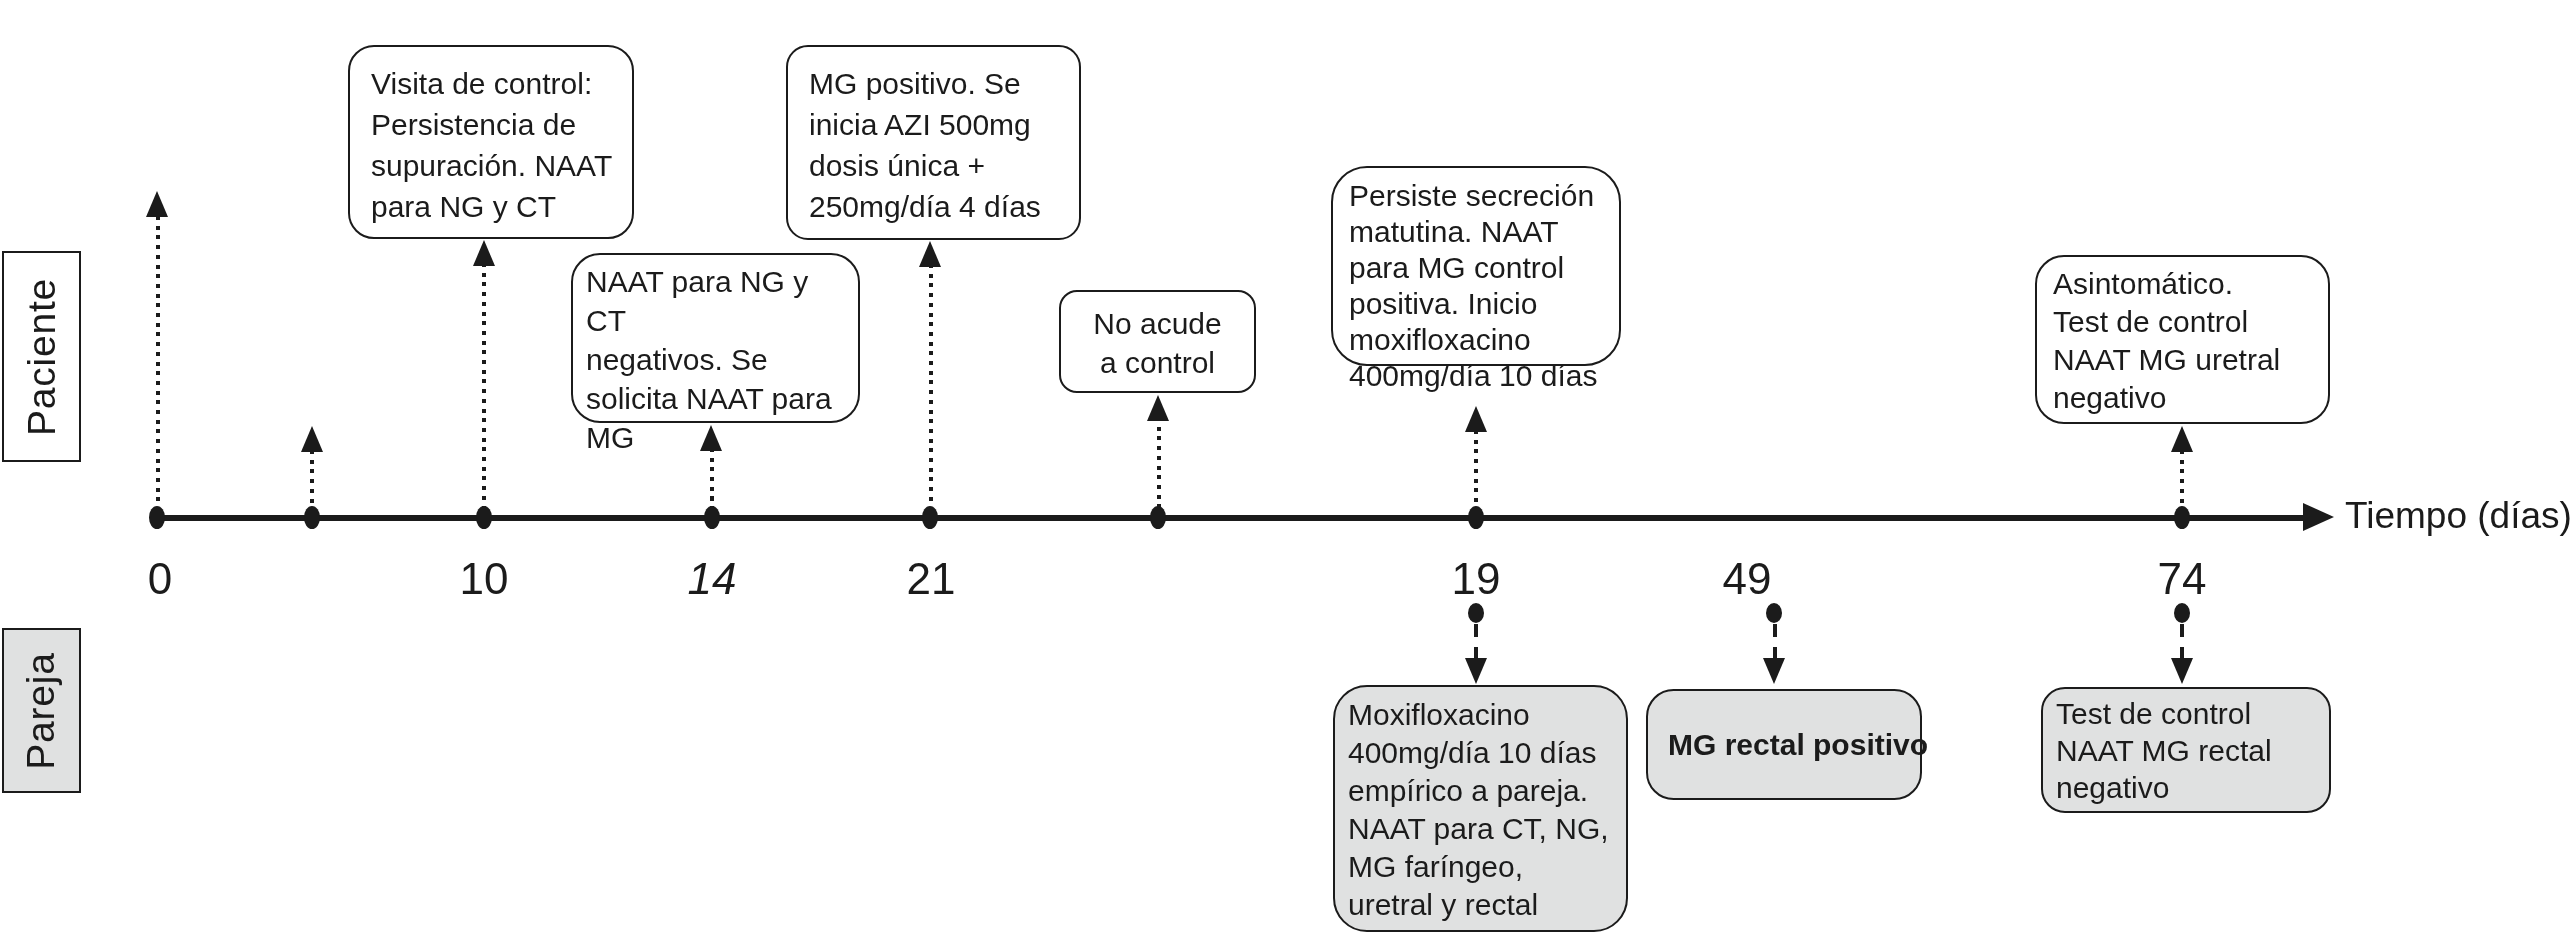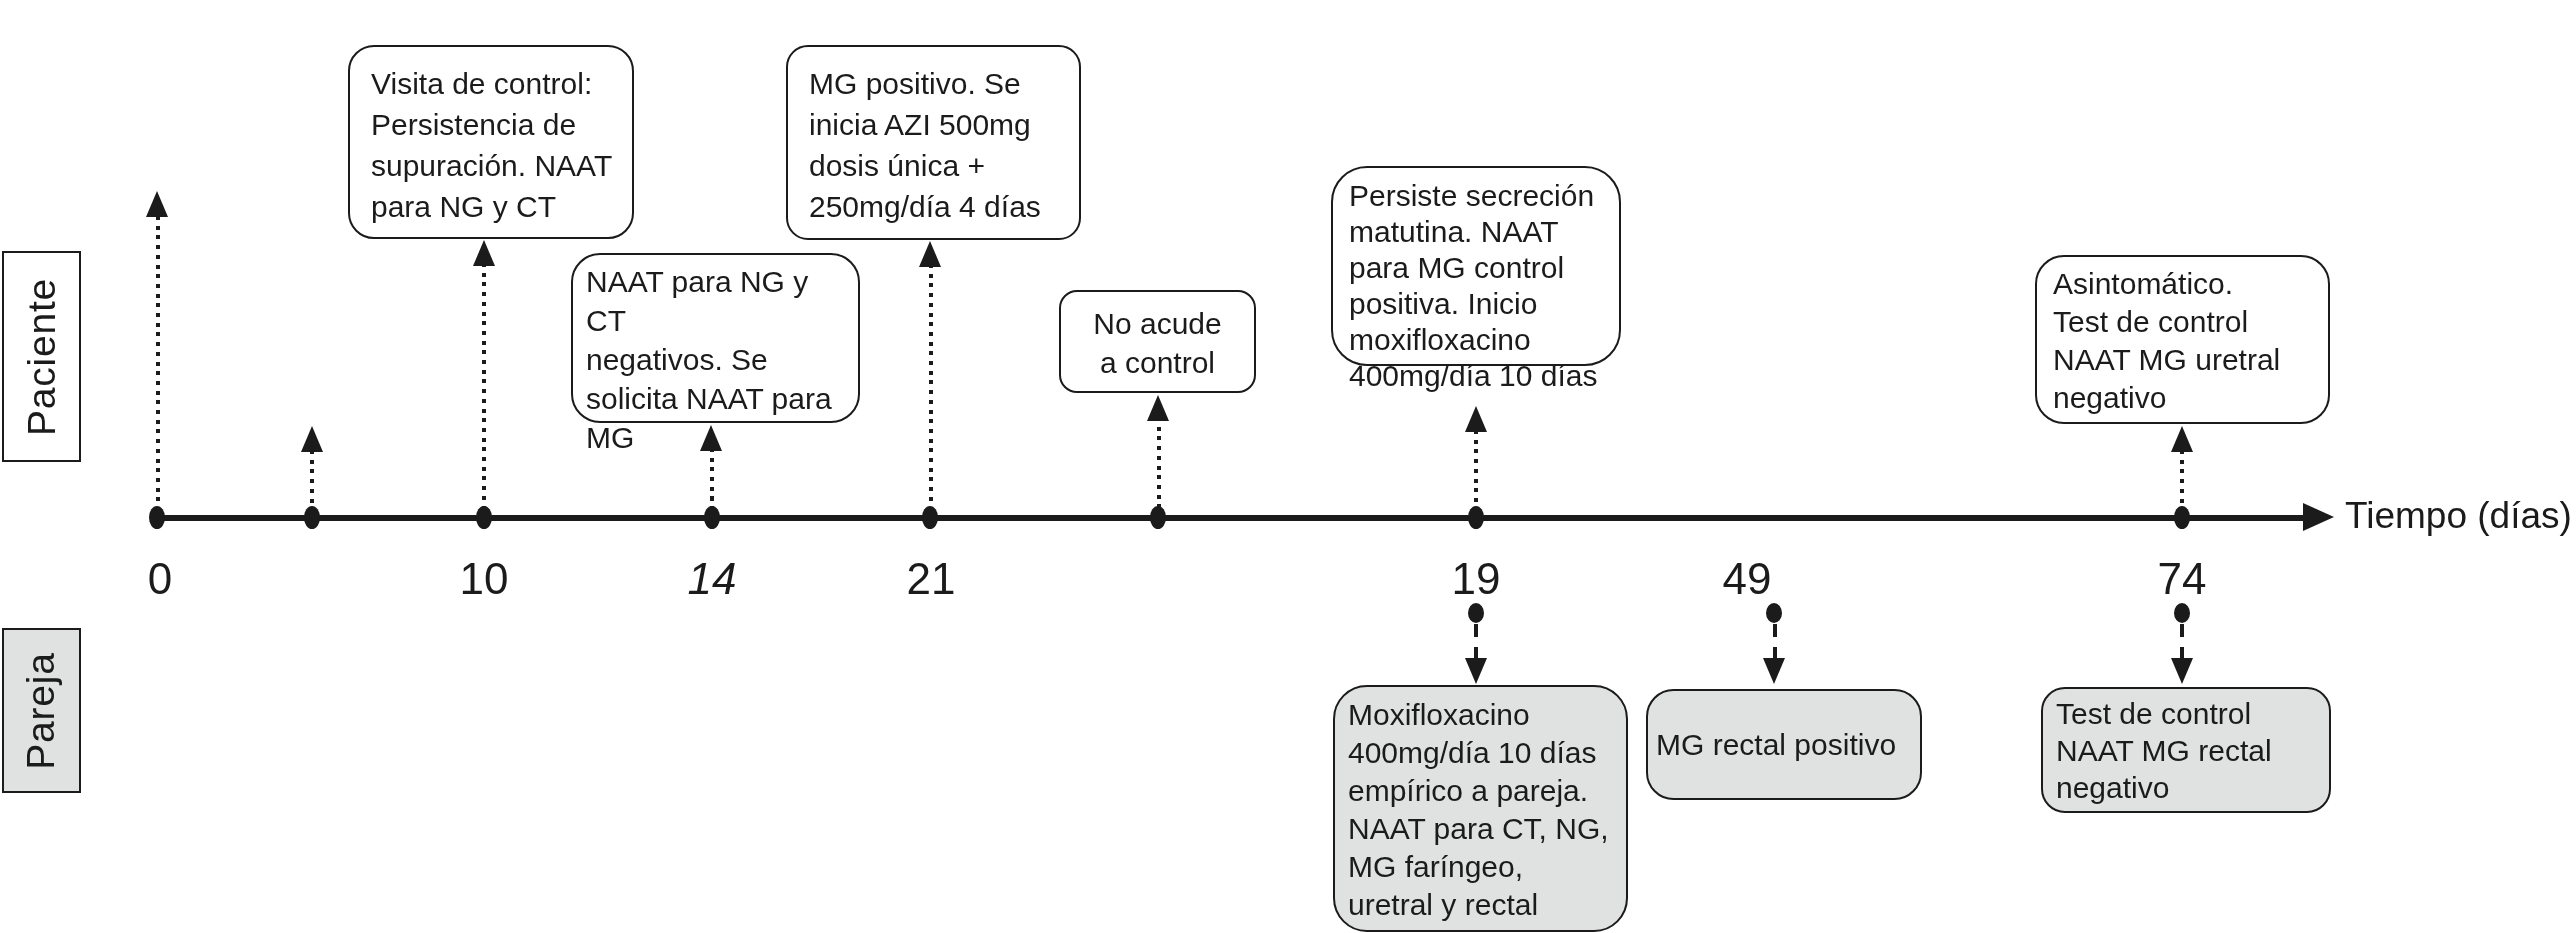--- a/index.html
+++ b/index.html
@@ -28,21 +28,21 @@
   .ebox.gray{ background:#e0e1e1; }
   #b-consulta   { left:4px;    top:2.4px;   width:314px; height:188px; line-height:40px; padding-top:14.6px; }
   #b-aisla      { left:199px;  top:328px; width:234px; height:96px; border-radius:21px; padding:9px 6.5px 0 14.6px; }
   #b-visita     { left:348px;  top:45px;  width:286px; height:194px; line-height:41px; padding:16px 6.5px 0 21px; }
   #b-naat-neg   { left:571px;  top:253px; width:289px; height:170px; border-radius:29px; padding:7.3px 6.5px 0 13px; }
   #b-mg-pos     { left:786px;  top:45px;  width:295px; height:195px; line-height:41px; border-radius:22px; padding:16px 6.5px 0 21px; }
   #b-no-acude   { left:1059px; top:290px; width:197px; height:103px; border-radius:18px; text-align:center; padding:12px 0 0 0; }
   #b-persiste   { left:1331px; top:166px; width:290px; height:200px; line-height:36px; border-radius:36px; padding:9.7px 4.9px 0 16px; }
   #b-asintomatico{left:2035px; top:255px; width:295px; height:169px; line-height:38px; border-radius:29px; padding:8px 6.5px 0 16px; }
   #b-moxi       { left:1333px; top:685px; width:295px; height:247px; line-height:38px; border-radius:34px; padding:9px 4.9px 0 13px; }
-  #b-mg-rectal  { left:1646px; top:689px; width:276px; height:111px; border-radius:27.6px; display:flex; align-items:center; padding:0 0 0 8px; white-space:nowrap; }
+  #b-mg-rectal  { left:1646px; top:689px; width:276px; height:111px; border-radius:27.6px; display:flex; align-items:center; padding:0 0 0 20px; white-space:nowrap;font-weight:bold; }
   #b-test-rectal{ left:2041px; top:687px; width:290px; height:126px; line-height:37px; border-radius:24px; padding:5.7px 4.9px 0 13px; }
   
   .vlabel{
     position:absolute;
     box-sizing:border-box;
     border:2.4px solid #1b1b1b;
     background:#ffffff;
     display:flex;
     align-items:center;
     justify-content:center;

